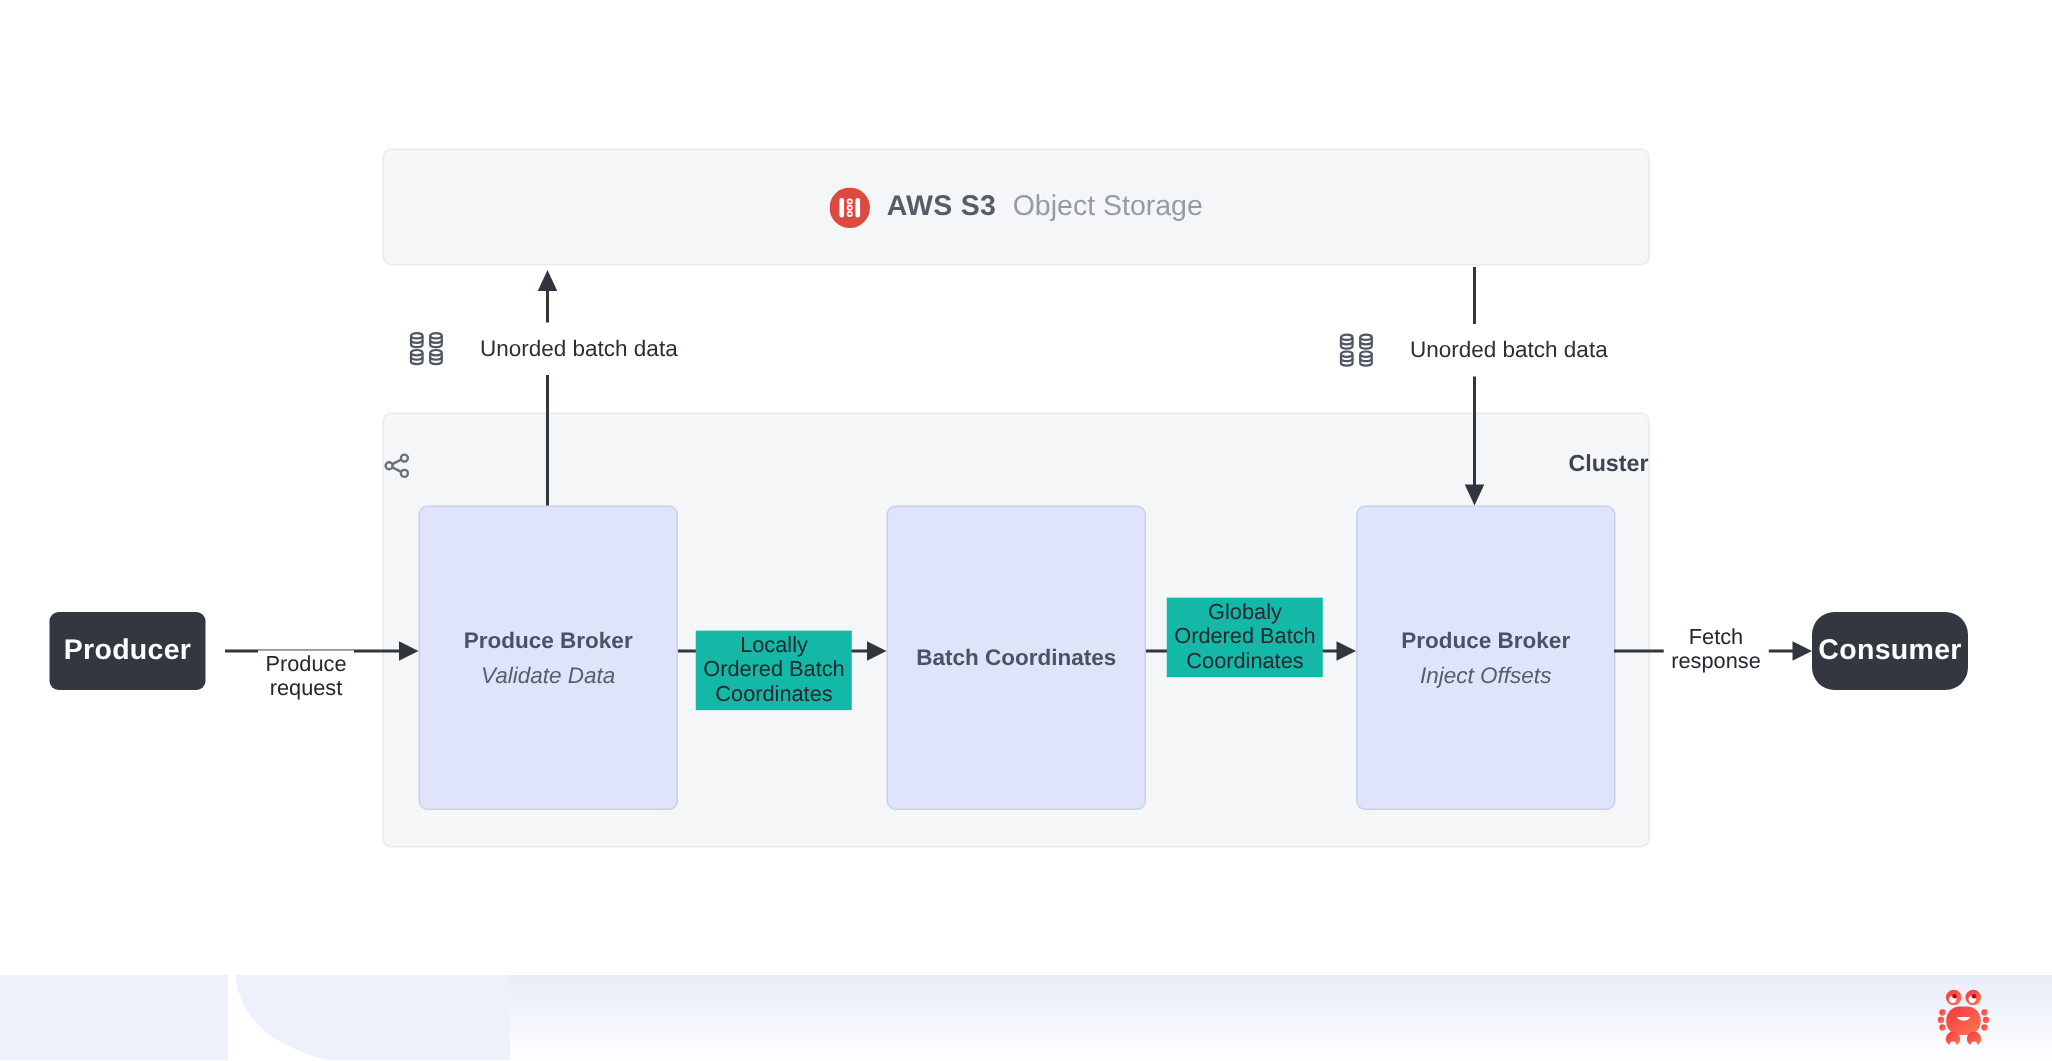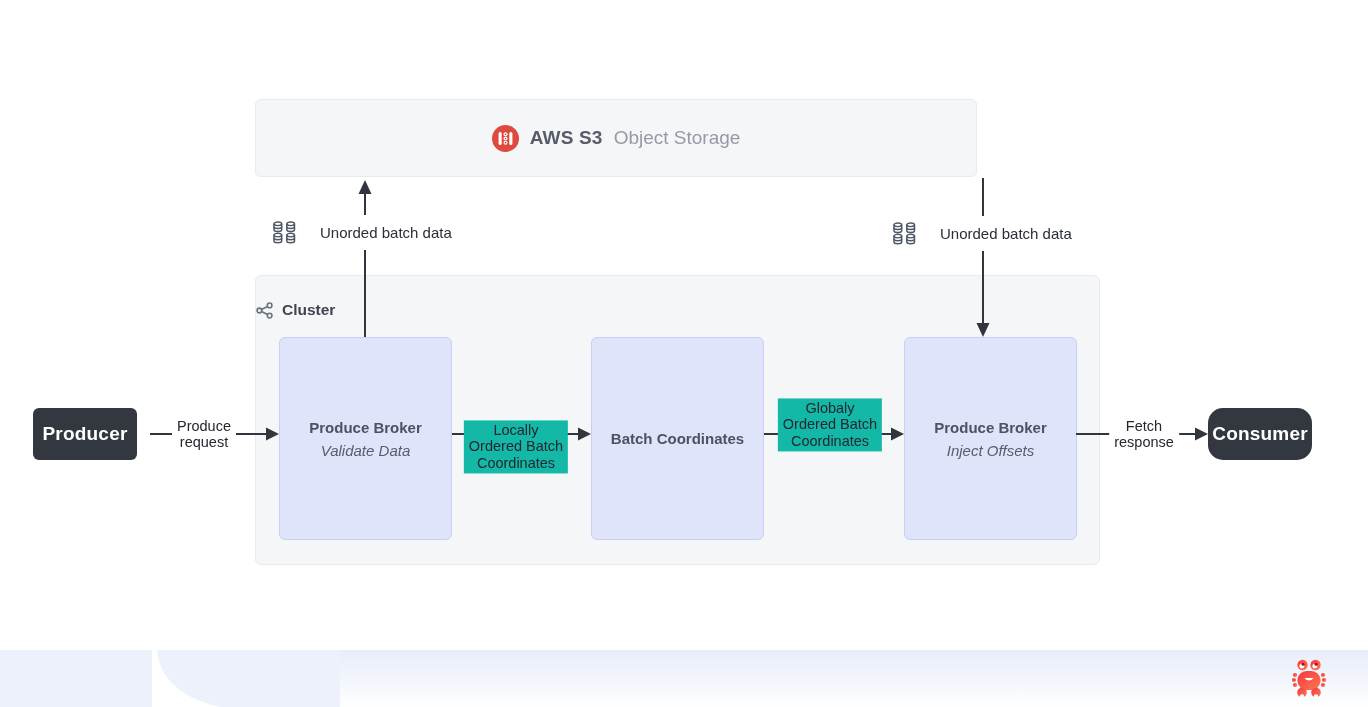--- a/index.html
+++ b/index.html
@@ -7,32 +7,32 @@
   body { font-family:"Liberation Sans","DejaVu Sans",sans-serif; }
   .canvas {
     position:relative; width:1368px; height:707px;
     background:#ffffff; overflow:hidden;
   }
   
   .panel {
     position:absolute; background:#f5f6f7; border:1px solid #e8eaee;
     border-radius:6px; z-index:1;
   }
-  .panel-s3 { left:255px; top:99px; width:722px; height:78px; }
+  .panel-s3 { left:255px; top:99px; width:845px; height:78px; }
   .panel-cluster { left:255px; top:275px; width:845px; height:290px; }
   .s3-header {
     position:absolute; left:0; right:0; top:0; bottom:0;
     display:flex; align-items:center; justify-content:center; gap:11px;
     font-size:19px;
   }
   .s3-bold { font-weight:700; color:#565d69; letter-spacing:.2px; }
   .s3-light { font-weight:400; color:#959ba6; }
   .cluster-header {
     position:absolute; left:0; right:0; top:25px;
-    display:flex; align-items:center; justify-content:flex-start; gap:9px;
+    display:flex; align-items:center; justify-content:space-between; gap:9px;
     font-size:15.5px; font-weight:700; color:#3f4550;
   }
   
   .node {
     position:absolute; background:#dfe4fb; border:1px solid #c7d0f3;
     border-radius:6px; z-index:2;
     display:flex; flex-direction:column; align-items:center; justify-content:center;
     gap:6px; text-align:center;
   }
   .node-broker { width:173px; height:203px; top:337px; }
@@ -139,21 +139,21 @@
       <polygon points="1195,427.5 1195,440.5 1208,434" stroke="none"></polygon>
 
       <line x1="365" y1="337" x2="365" y2="192"></line>
       <polygon points="358.5,194 371.5,194 365,180" stroke="none"></polygon>
 
       <line x1="983" y1="178" x2="983" y2="325"></line>
       <polygon points="976.5,323 989.5,323 983,337" stroke="none"></polygon>
     </g>
   </svg>
 
-  <div class="edge-label" style="left:204px;top:434px;">
+  <div class="edge-label" style="left:204px;top:452px;">
     <div>Produce</div>
     <div>request</div>
   </div>
   <div class="edge-label on-panel" style="left:516px;top:434px;">
     <div>Locally</div>
     <div>Ordered Batch</div>
     <div>Coordinates</div>
   </div>
   <div class="edge-label on-panel" style="left:830px;top:412px;">
     <div>Globaly</div>

